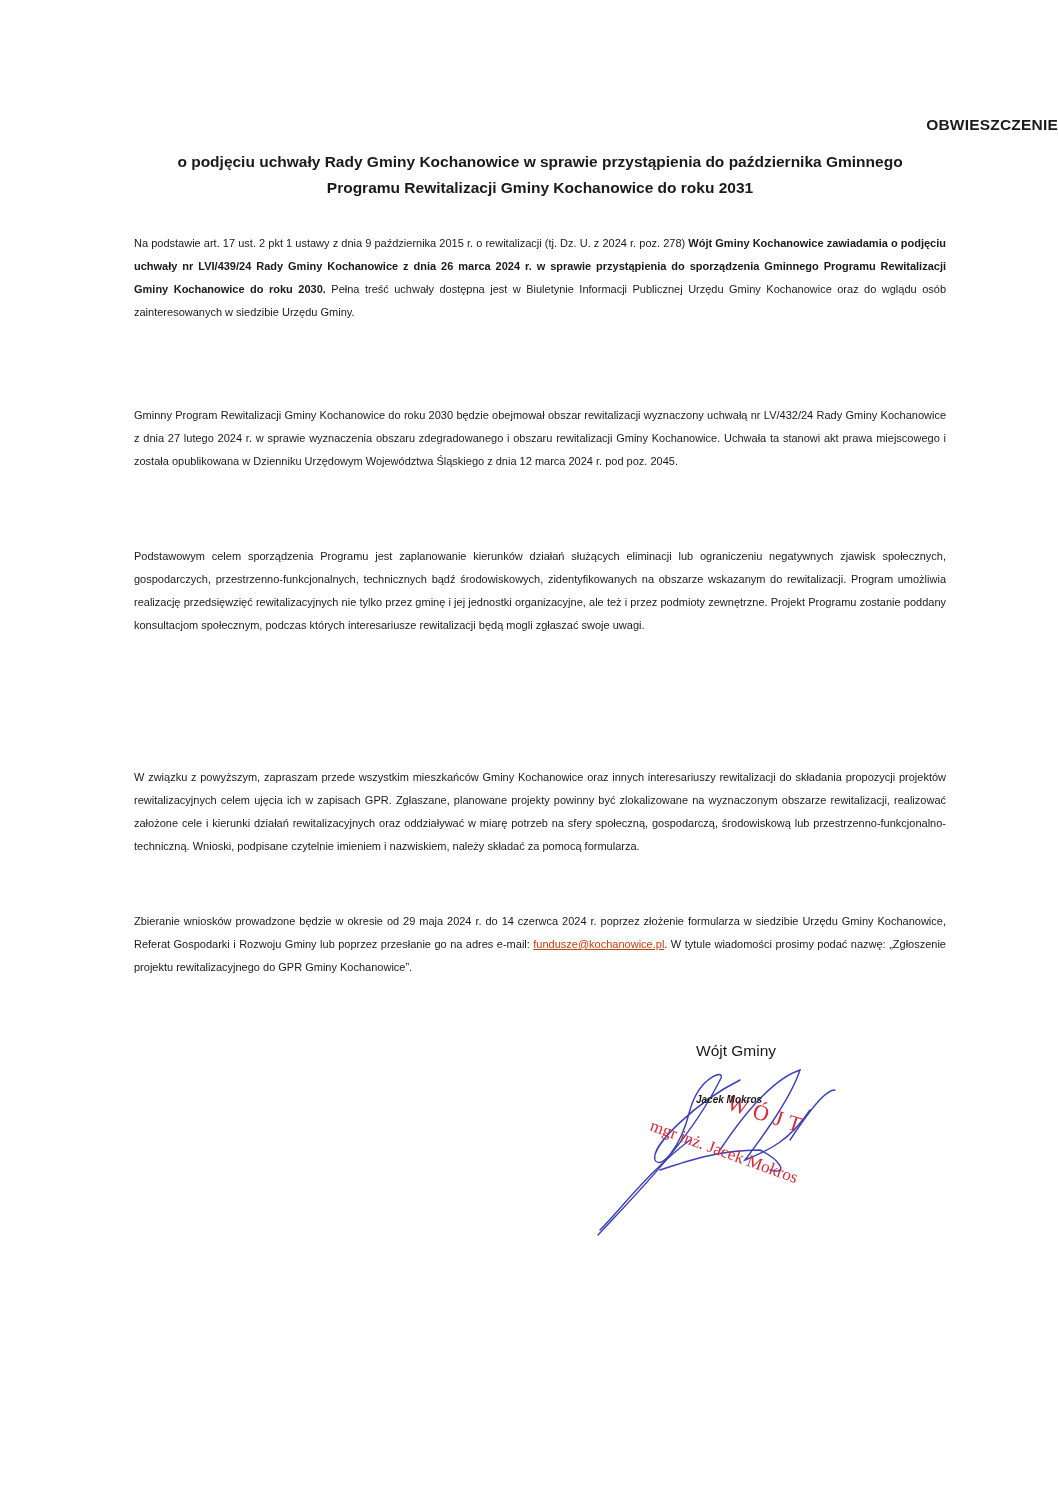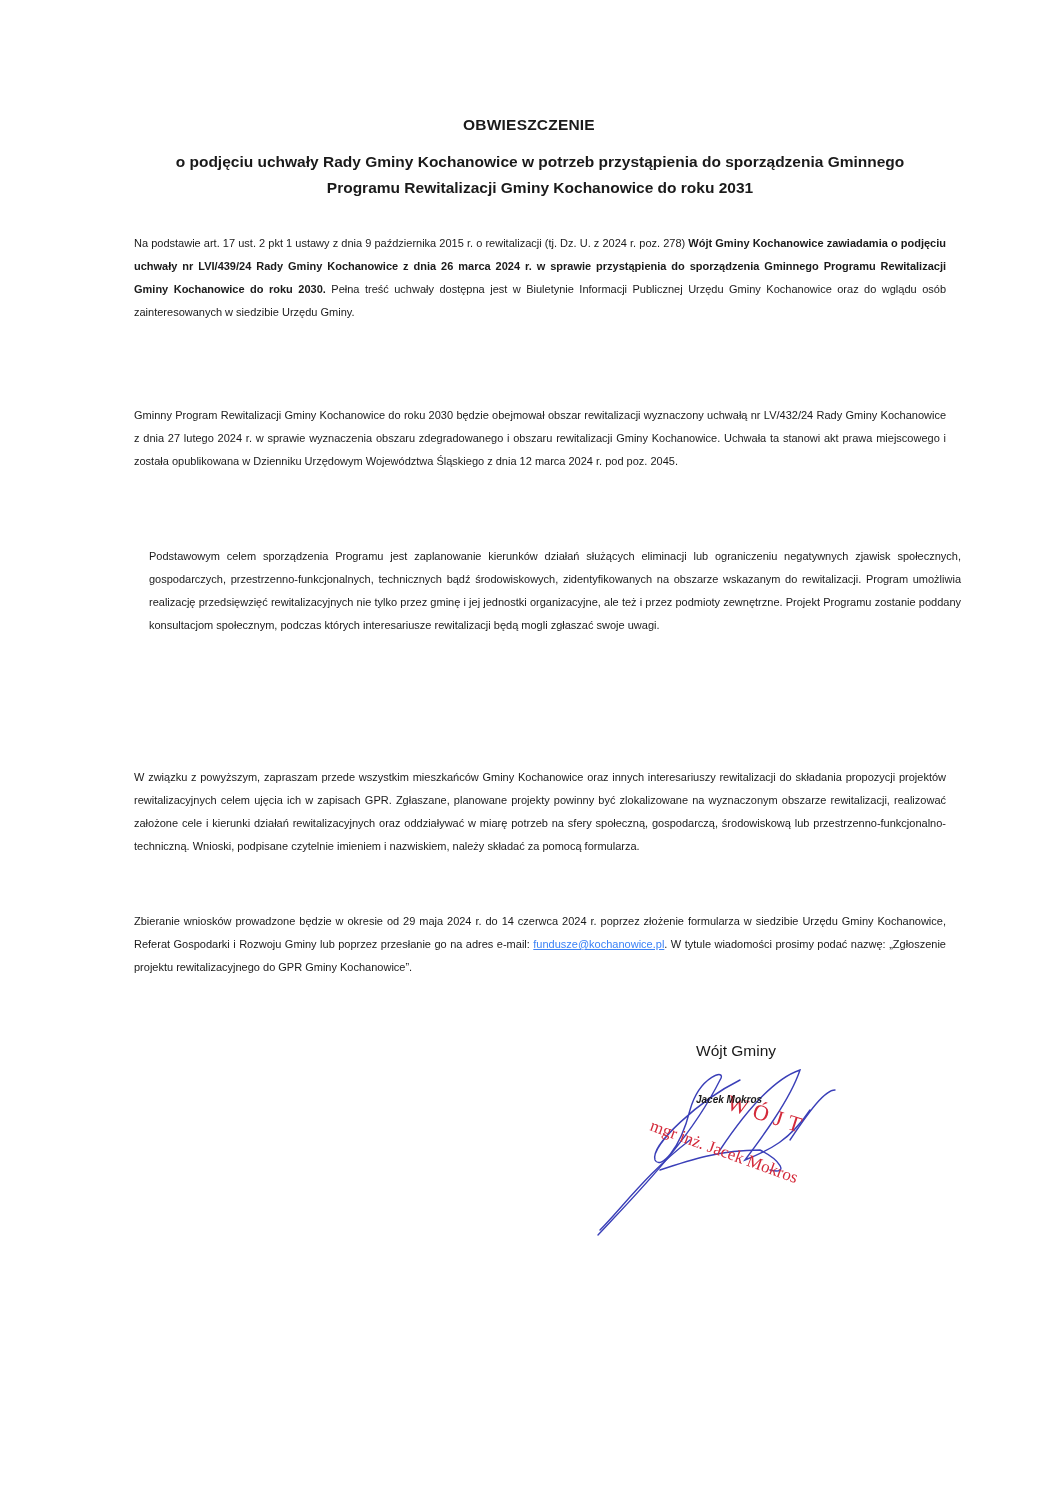--- a/index.html
+++ b/index.html
@@ -1,47 +1,47 @@
 <!DOCTYPE html>
 <html><head>
 <meta charset="utf-8">
 <style>
   html, body { margin: 0; padding: 0; background: #ffffff; }
   body { width: 1058px; height: 1496px; position: relative; overflow: hidden;
          font-family: "Liberation Sans", "DejaVu Sans", sans-serif; color: #1a1a1a; }
   .page { position: absolute; left: 0; top: 0; width: 1058px; height: 1496px; }
-  .title { position: absolute; top: 116px; left: 0; width: 1058px; text-align: center;
+  .title { position: absolute; top: 116px; left: 0; width: 1058px; text-align: right;
            font-weight: bold; font-size: 15.5px; letter-spacing: 0.2px; }
   .subtitle { position: absolute; top: 149px; left: 130px; width: 820px; text-align: center;
               font-weight: bold; font-size: 15.5px; line-height: 26px; }
   .body { position: absolute; left: 134px; width: 812px; font-size: 11px;
           line-height: 23px; text-align: justify; }
   .p1 { top: 232px; }
   .p2 { top: 404px; }
-  .p3 { top: 545px; margin-left: 15px; }
+  .p3 { top: 545px; }
   .p4 { top: 766px; }
   .p5 { top: 910px; }
   b { font-weight: bold; }
-  a.email { color: #3b82f6; text-decoration: underline; }
+  a.email { color: #c2410c; text-decoration: underline; }
   .sig-title { position: absolute; top: 1042px; left: 696px; font-weight: normal; font-size: 15.5px; }
   .sig-name { position: absolute; top: 1094px; left: 696px; font-weight: bold; font-size: 10px;
               font-style: italic; z-index: 3; }
   .stamp { position: absolute; left: 0; top: 0; width: 1058px; height: 1496px; pointer-events: none; }
   .stamp-wojt { position: absolute; top: 1102px; left: 726px; color: #d42a3a; font-family: "Liberation Serif", serif;
                 font-size: 22px; transform: rotate(18deg); letter-spacing: 6px; z-index: 2; }
   .stamp-name { position: absolute; top: 1142px; left: 646px; color: #d42a3a; font-family: "Liberation Serif", serif;
                 font-size: 17px; transform: rotate(20deg); z-index: 2; white-space: nowrap; }
 </style>
 </head>
 <body>
 
 <div class="page">
   <div class="title">OBWIESZCZENIE</div>
   <div class="subtitle">
-    <div>o podjęciu uchwały Rady Gminy Kochanowice w potrzeb przystąpienia do sporządzenia Gminnego</div>
+    <div>o podjęciu uchwały Rady Gminy Kochanowice w sprawie przystąpienia do października Gminnego</div>
     <div>Programu Rewitalizacji Gminy Kochanowice do roku 2031</div>
   </div>
 
   <div class="body p1">
     <span>Na podstawie art. 17 ust. 2 pkt 1 ustawy z dnia 9 października 2015 r. o rewitalizacji (tj. Dz. U. z 2024 r. poz. 278) </span><b>Wójt Gminy Kochanowice zawiadamia o podjęciu uchwały nr LVI/439/24 Rady Gminy Kochanowice z dnia 26 marca 2024 r. w sprawie przystąpienia do sporządzenia Gminnego Programu Rewitalizacji Gminy Kochanowice do roku 2030.</b><span> Pełna treść uchwały dostępna jest w Biuletynie Informacji Publicznej Urzędu Gminy Kochanowice oraz do wglądu osób zainteresowanych w siedzibie Urzędu Gminy.</span>
   </div>
 
   <div class="body p2">Gminny Program Rewitalizacji Gminy Kochanowice do roku 2030 będzie obejmował obszar rewitalizacji wyznaczony uchwałą nr LV/432/24 Rady Gminy Kochanowice z dnia 27 lutego 2024 r. w sprawie wyznaczenia obszaru zdegradowanego i obszaru rewitalizacji Gminy Kochanowice. Uchwała ta stanowi akt prawa miejscowego i została opublikowana w Dzienniku Urzędowym Województwa Śląskiego z dnia 12 marca 2024 r. pod poz. 2045.</div>
 
   <div class="body p3">Podstawowym celem sporządzenia Programu jest zaplanowanie kierunków działań służących eliminacji lub ograniczeniu negatywnych zjawisk społecznych, gospodarczych, przestrzenno-funkcjonalnych, technicznych bądź środowiskowych, zidentyfikowanych na obszarze wskazanym do rewitalizacji. Program umożliwia realizację przedsięwzięć rewitalizacyjnych nie tylko przez gminę i jej jednostki organizacyjne, ale też i przez podmioty zewnętrzne. Projekt Programu zostanie poddany konsultacjom społecznym, podczas których interesariusze rewitalizacji będą mogli zgłaszać swoje uwagi.</div>

